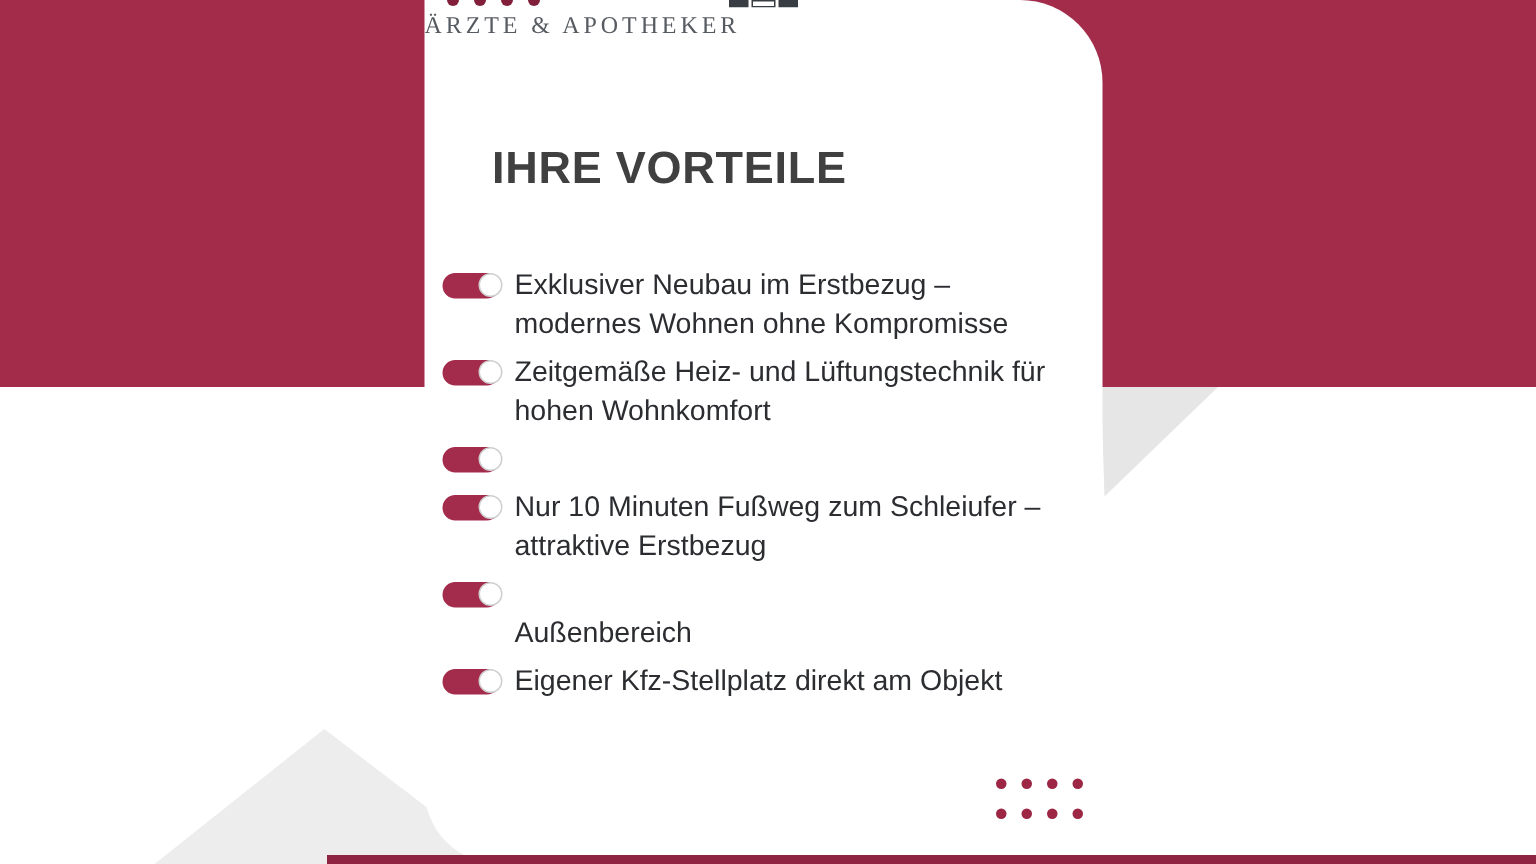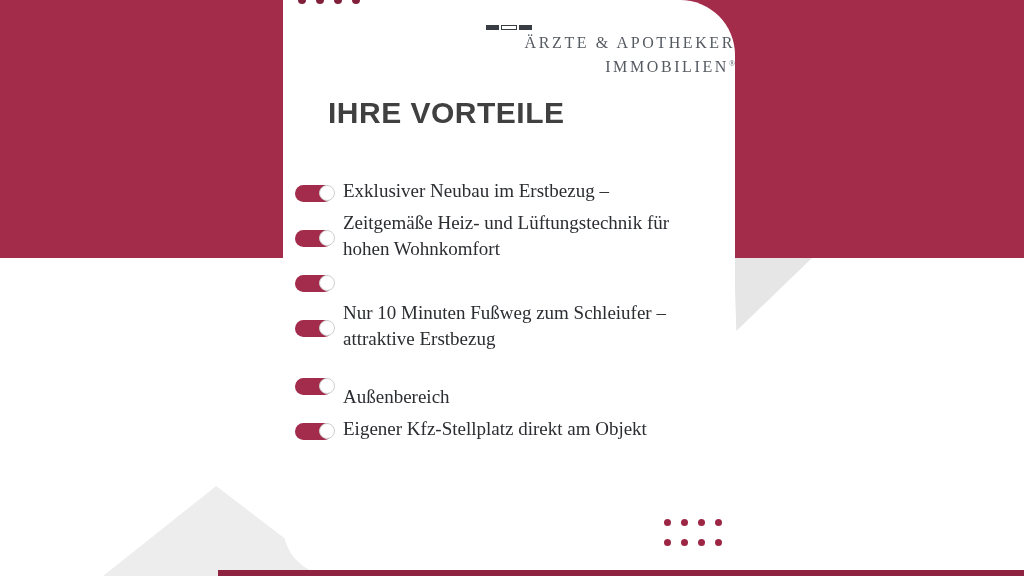--- a/index.html
+++ b/index.html
@@ -25,38 +25,38 @@
   }
   
   .dots-top{position:absolute;top:-4px;left:15px;display:flex;gap:10px;}
   .dots-top .dot{width:8px;height:8px;border-radius:50%;background:#82203c;}
   .dots-bottom{
     position:absolute;left:381px;top:519px;
     display:grid;grid-template-columns:repeat(4,7px);column-gap:10px;row-gap:13px;
   }
   .dots-bottom .dot{width:7px;height:7px;border-radius:50%;background:#9c2644;}
   
-  .logo{position:absolute;top:0;left:0;width:100%;text-align:right;color:#565b62;margin-top:25px;}
+  .logo{position:absolute;top:0;left:0;width:100%;text-align:left;color:#565b62;}
   .logo-icon{display:flex;justify-content:center;align-items:flex-start;gap:2px;height:5px;overflow:hidden;}
   .logo-icon .blk{width:13px;height:5px;background:#383d44;}
   .logo-icon .blk.light{width:14px;background:#ffffff;border:1px solid #383d44;height:3px;}
   .logo-line{
     font-family:"Liberation Serif",serif;font-size:16px;letter-spacing:2.6px;
     line-height:20px;margin-top:3px;
   }
   .logo-line.second{margin-top:1px;}
   .logo sup{font-size:8px;letter-spacing:0;}
   
   .heading{
     position:absolute;left:45px;top:96px;font-size:30px;font-weight:800;
     letter-spacing:0.5px;color:#404040;
   }
   
   .list{position:absolute;left:12px;top:178px;width:430px;}
-  .item{display:flex;align-items:center;margin-bottom:6px;font-family:Liberation Serif, serif;}
+  .item{display:flex;align-items:flex-start;margin-bottom:6px;}
   .item-text{font-size:19px;line-height:26px;color:#2b2d31;}
   .toggle{
     position:relative;flex:0 0 38px;width:38px;height:17px;border-radius:9px;
     background:#a32b4b;margin-top:4px;margin-right:10px;
   }
   .toggle .knob{
     position:absolute;right:-2px;top:0;width:14px;height:14px;border-radius:50%;
     background:#ffffff;border:1.5px solid #cfcfcf;
   }
 </style>
@@ -79,33 +79,33 @@
       <span class="dot"></span>
     </div>
 
     <div class="logo">
       <div class="logo-icon">
         <span class="blk"></span>
         <span class="blk light"></span>
         <span class="blk"></span>
       </div>
       <div class="logo-line">ÄRZTE &amp; APOTHEKER</div>
-      <div class="logo-line second"><span>IMMOBILIEN</span><sup>®</sup></div>
     </div>
 
     <div class="heading">IHRE VORTEILE</div>
 
     <div class="list">
 
       <div class="item">
         <span class="toggle">
             <span class="knob"></span>
           </span>
         <div class="item-text">
           <span>Exklusiver Neubau im Erstbezug –</span><br>
+          <span>modernes Wohnen ohne Kompromisse</span>
         </div>
       </div>
 
       <div class="item">
         <span class="toggle">
             <span class="knob"></span>
           </span>
         <div class="item-text">
           <span>Zeitgemäße Heiz- und Lüftungstechnik für</span><br>
           <span>hohen Wohnkomfort</span>

